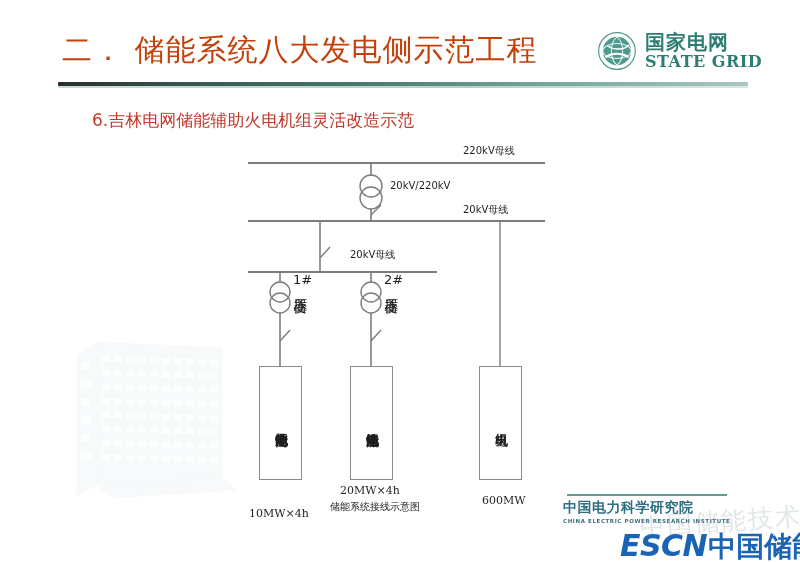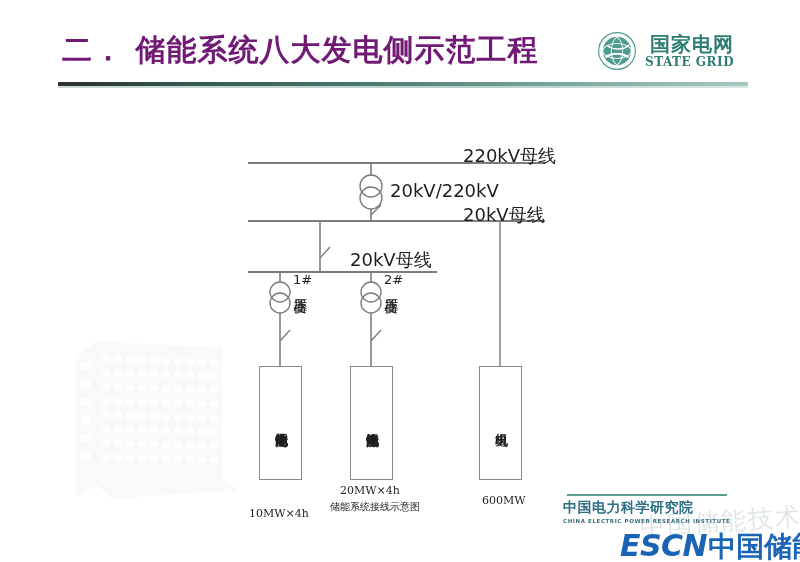--- a/index.html
+++ b/index.html
@@ -25,24 +25,23 @@
     opacity: 0.13;
     pointer-events: none;
   }
 
   
   .slide-title {
     position: absolute;
     left: 62px; top: 30px;
     font-size: 30px;
     letter-spacing: 1px;
-    color: #701a75;
+    color: #c2410c;
     font-family: "DejaVu Sans", "Liberation Sans", sans-serif;
     white-space: nowrap;
-    font-weight: bold;
   }
   .title-divider {
     position: absolute;
     left: 58px; top: 82px;
     width: 690px; height: 4px;
     background: linear-gradient(to right, #2c2c2c 0%, #35564f 18%, #4a7a70 45%, #78a79d 72%, #a8c8c2 100%);
     border-radius: 1px;
   }
   .title-divider-2 {
     position: absolute;
@@ -53,29 +52,29 @@
 
   
   .sg-logo {
     position: absolute;
     left: 597px; top: 31px;
     display: flex;
     align-items: center;
     gap: 8px;
   }
   .sg-mark { width: 40px; height: 40px; flex: 0 0 auto; }
-  .sg-text { display: flex; flex-direction: column; line-height: 1; align-items: flex-end; }
+  .sg-text { display: flex; flex-direction: column; line-height: 1; }
   .sg-cn {
     font-size: 20px;
     font-weight: bold;
     color: #2e7d73;
     letter-spacing: 1px;
   }
   .sg-en {
-    font-size: 12px;
+    font-size: 16px;
     font-weight: bold;
     color: #2e7d73;
     letter-spacing: 0.5px;
     font-family: "DejaVu Serif", "Liberation Serif", serif;
     margin-top: 2px;
   }
 
   
   .subtitle {
     position: absolute;
@@ -88,21 +87,21 @@
 
   
   .diagram {
     position: absolute;
     left: 0; top: 0;
     width: 800px; height: 562px;
     pointer-events: none;
   }
   .dg-label {
     position: absolute;
-    font-size: 18px;
+    font-size: 10px;
     color: #1e1e1e;
     white-space: nowrap;
     font-family: "DejaVu Sans", "Liberation Sans", sans-serif;
   }
 
   
   .vbox {
     position: absolute;
     border: 1px solid #8a8a8a;
     background: #ffffff;
@@ -337,20 +336,21 @@
       <path d="M24,7 C15,14 15,34 24,41 C33,34 33,14 24,7 Z" fill="none" stroke="#ffffff" stroke-width="1.3" opacity="0.85"></path>
       <path d="M11,31 C18,26 30,26 37,31" fill="none" stroke="#ffffff" stroke-width="2.4" stroke-linecap="round"></path>
       <path d="M13,18 C20,23 32,23 38,17" fill="none" stroke="#ffffff" stroke-width="1.6" stroke-linecap="round"></path>
     </svg>
     <div class="sg-text">
       <span class="sg-cn">国家电网</span>
       <span class="sg-en">STATE GRID</span>
     </div>
   </div>
 
+  <div class="subtitle">6.吉林电网储能辅助火电机组灵活改造示范</div>
 
   <svg class="diagram" viewBox="0 0 800 562" xmlns="http://www.w3.org/2000/svg">
     <g stroke="#7d7d7d" fill="none" stroke-width="1.6">
 
       <line x1="248" y1="163" x2="545" y2="163" stroke-width="2.2"></line>
 
       <line x1="371" y1="163" x2="371" y2="176"></line>
 
       <circle cx="371" cy="186" r="11" stroke-width="1.4"></circle>
       <circle cx="371" cy="198" r="11" stroke-width="1.4"></circle>

